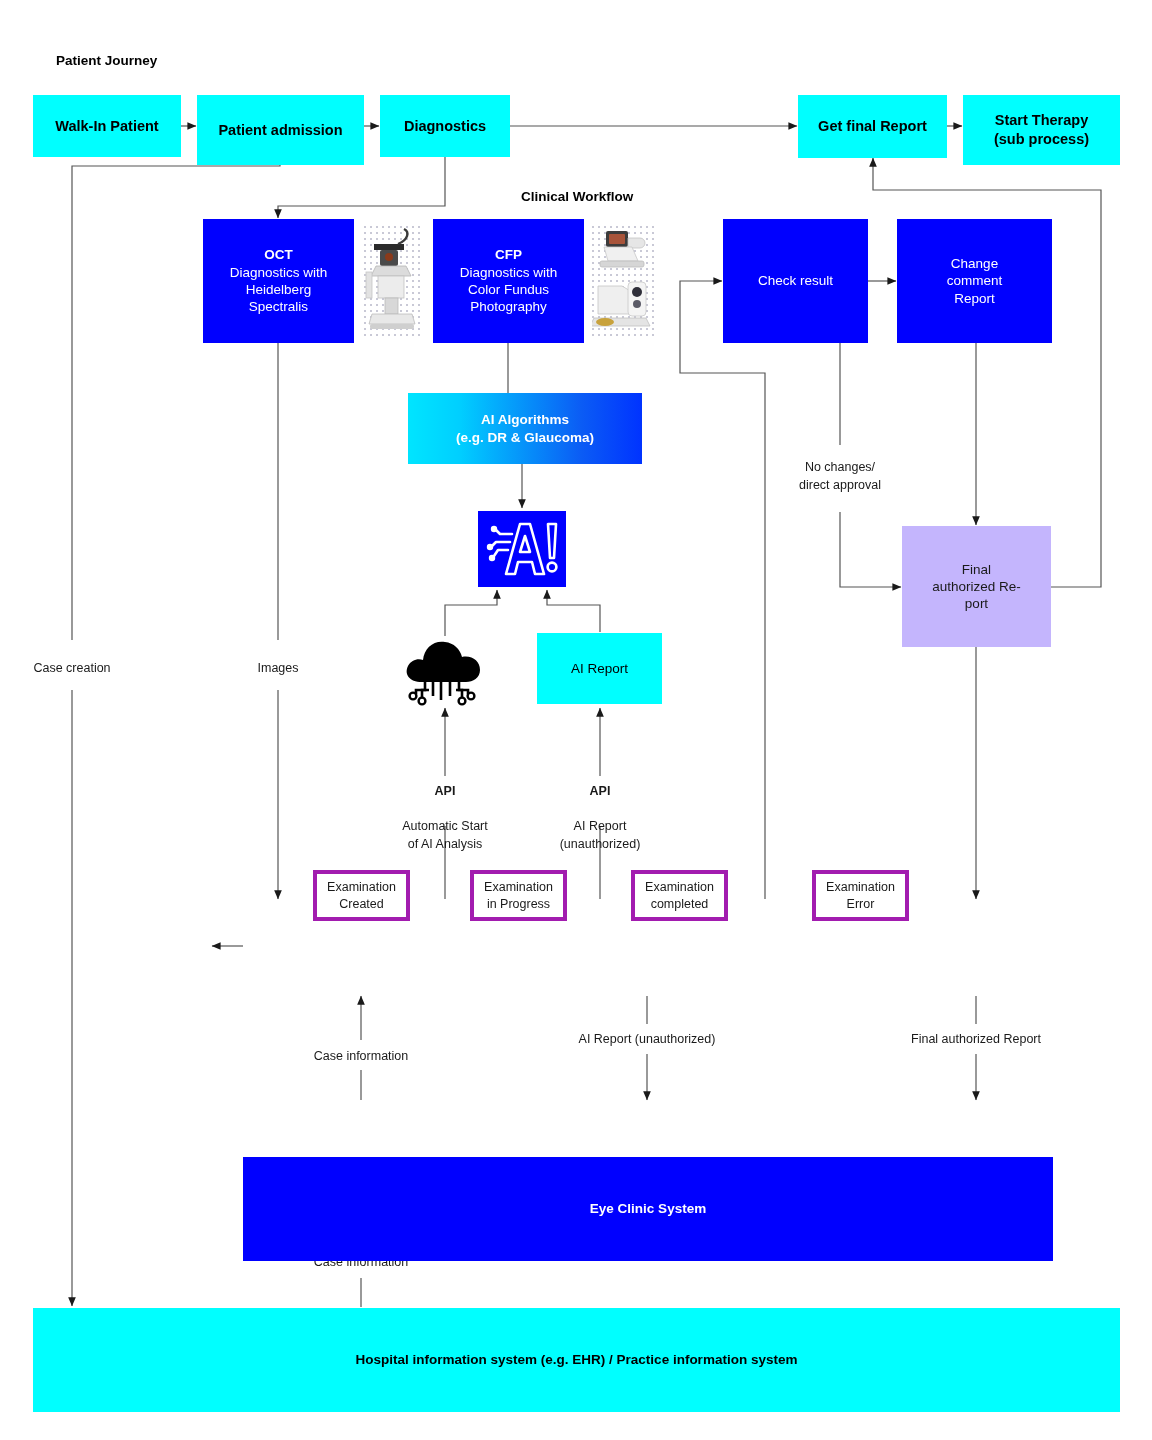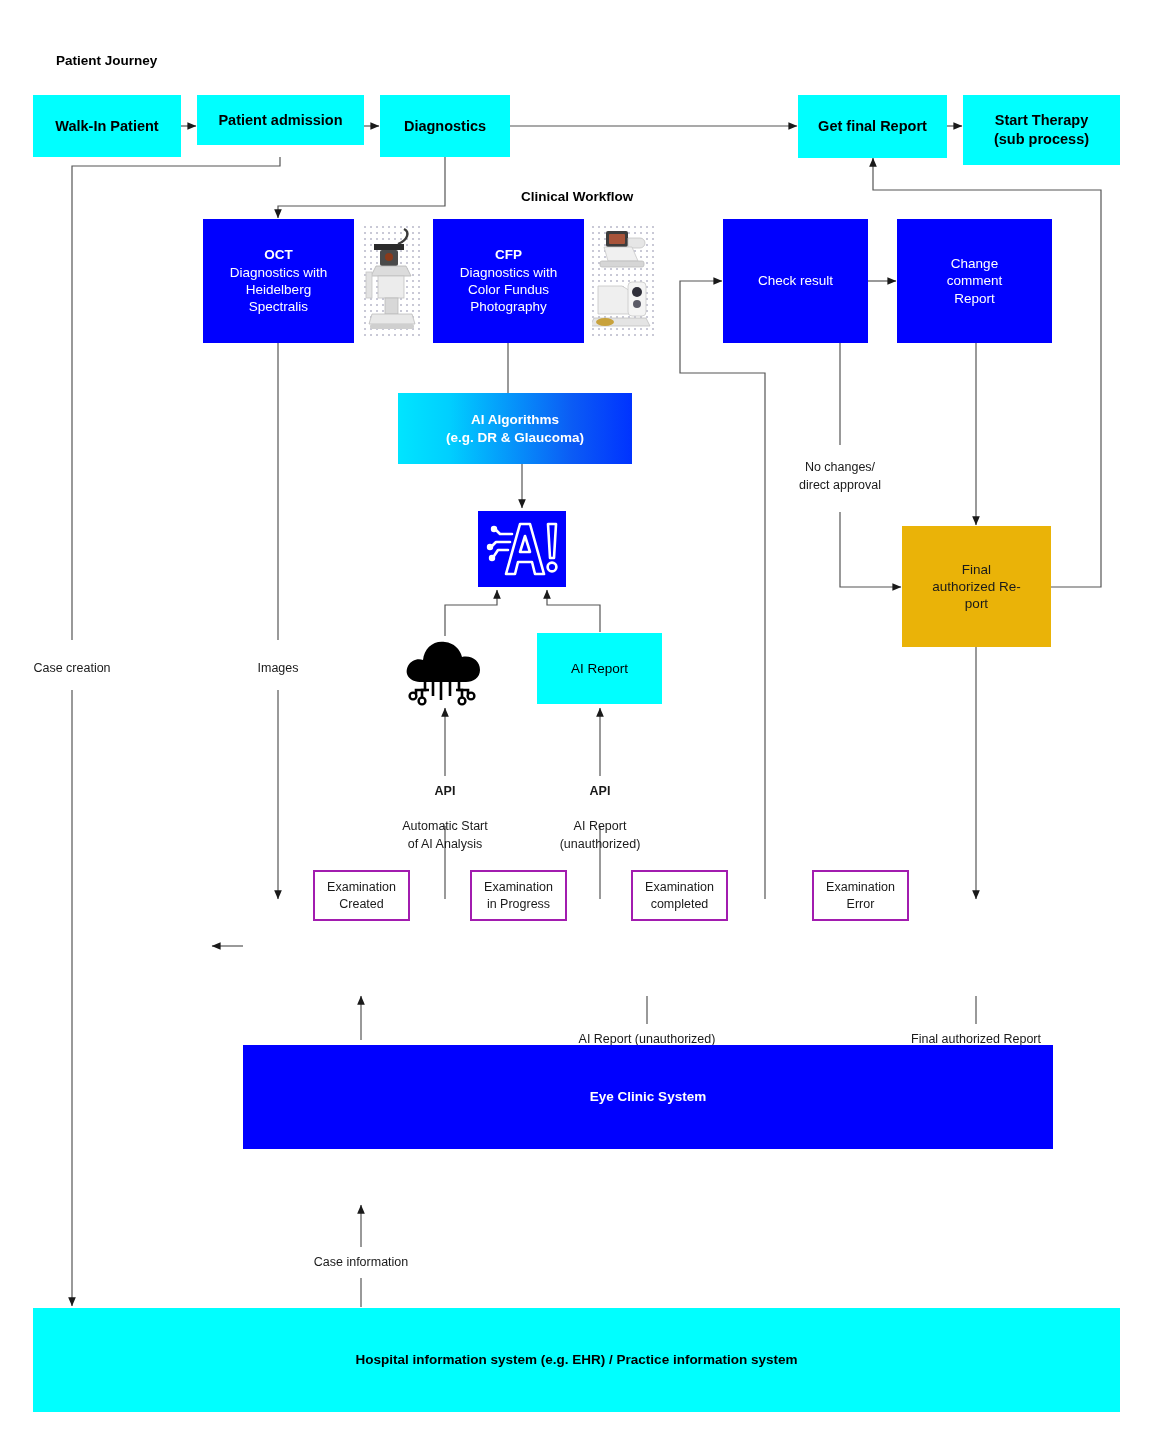--- a/index.html
+++ b/index.html
@@ -27,21 +27,21 @@
     position: absolute;
     box-sizing: border-box;
     display: flex;
     align-items: center;
     justify-content: center;
     text-align: center;
     line-height: 1.28;
   }
   .cyan     { background: #00ffff; color: #000000; }
   .blue     { background: #0000ff; color: #ffffff; }
-  .lightcy  { background: #eab308; color: #1a1a1a; }
+  .lightcy  { background: #c4b5fd; color: #1a1a1a; }
   .gradbox  { background: linear-gradient(90deg, #00e5ff 0%, #00cfff 22%, #0b5cf5 74%, #0033ff 100%); color: #ffffff; }
   .bold  { font-weight: bold; }
   .t14   { font-size: 14.5px; }
   .t13   { font-size: 13.5px; }
 
   .sectionlabel {
     position: absolute;
     font-size: 13.5px;
     font-weight: bold;
     color: #000000;
@@ -52,21 +52,21 @@
     font-size: 12.5px;
     color: #1a1a1a;
     text-align: center;
     line-height: 1.42;
     white-space: pre-line;
   }
   .statusbox {
     position: absolute;
     box-sizing: border-box;
     background: #ffffff;
-    border: 2px solid #a21caf;
+    border: 4px solid #a21caf;
     display: flex;
     align-items: center;
     justify-content: center;
     text-align: center;
     font-size: 12.5px;
     color: #1a1a1a;
     line-height: 1.3;
   }
   .devimg {
     position: absolute;
@@ -150,21 +150,21 @@
       <path d="M361,1307 L361,1278"></path>
       <path d="M361,1247 L361,1205" marker-end="url(#ah)"></path>
     </g>
   </svg>
 
   <div class="sectionlabel" style="left:56px; top:53px;">Patient Journey</div>
   <div class="sectionlabel" style="left:521px; top:189px;">Clinical Workflow</div>
 
   <div class="node cyan bold t14" style="left:33px; top:95px; width:148px; height:62px;">Walk-In Patient</div>
 
-  <div class="node cyan bold t14" style="left:197px; top:95px; width:167px; height:50px;">Patient admission</div>
+  <div class="node cyan bold t14" style="left:197px; top:95px; width:167px; height:70px;">Patient admission</div>
 
   <div class="node cyan bold t14" style="left:380px; top:95px; width:130px; height:62px;">Diagnostics</div>
 
   <div class="node cyan bold t14" style="left:963px; top:95px; width:157px; height:70px; white-space:pre-line;">Start Therapy
 (sub process)</div>
 
   <div class="node cyan bold t14" style="left:798px; top:95px; width:149px; height:63px;">Get final Report</div>
 
   <div class="node blue" style="left:203px; top:219px; width:151px; height:124px; flex-direction:column;">
     <span class="bold t13">OCT</span>
@@ -212,21 +212,21 @@
       <ellipse cx="13" cy="96" rx="9" ry="4" fill="#c8a23c"></ellipse>
     </svg>
   </div>
 
   <div class="node blue t13" style="left:723px; top:219px; width:145px; height:124px;">Check result</div>
 
   <div class="node blue t13" style="left:897px; top:219px; width:155px; height:124px; white-space:pre-line;">Change
 comment
 Report</div>
 
-  <div class="node gradbox bold t13" style="left:398px; top:393px; width:234px; height:71px; white-space:pre-line;">AI Algorithms
+  <div class="node gradbox bold t13" style="left:408px; top:393px; width:234px; height:71px; white-space:pre-line;">AI Algorithms
 (e.g. DR &amp; Glaucoma)</div>
 
   <div class="aiicon" style="left:478px; top:511px; width:88px; height:76px;">
     <svg width="80" height="62" viewBox="0 0 80 62">
       <g stroke="#ffffff" stroke-width="2.6" fill="none" stroke-linejoin="round" stroke-linecap="round">
 
         <path d="M24 56 L38 6 L48 6 L62 56 L53 56 L50 44 L36 44 L33 56 Z"></path>
         <path d="M38 34 L43 18 L48 34 Z"></path>
 
         <path d="M66 6 L74 6 L72 40 L68 40 Z"></path>
@@ -307,17 +307,17 @@
 
   <div class="statusbox" style="left:470px; top:870px; width:97px; height:51px; white-space:pre-line;">Examination
 in Progress</div>
 
   <div class="statusbox" style="left:631px; top:870px; width:97px; height:51px; white-space:pre-line;">Examination
 completed</div>
 
   <div class="statusbox" style="left:812px; top:870px; width:97px; height:51px; white-space:pre-line;">Examination
 Error</div>
 
-  <div class="node blue bold t13" style="left:243px; top:1045px; width:810px; height:104px;">Eye Clinic System</div>
+  <div class="node blue bold t13" style="left:243px; top:1157px; width:810px; height:104px;">Eye Clinic System</div>
 
   <div class="node cyan bold t13" style="left:33px; top:1308px; width:1087px; height:104px;">Hospital information system (e.g. EHR) /  Practice information system</div>
 
 </div>
 
 </body></html>

